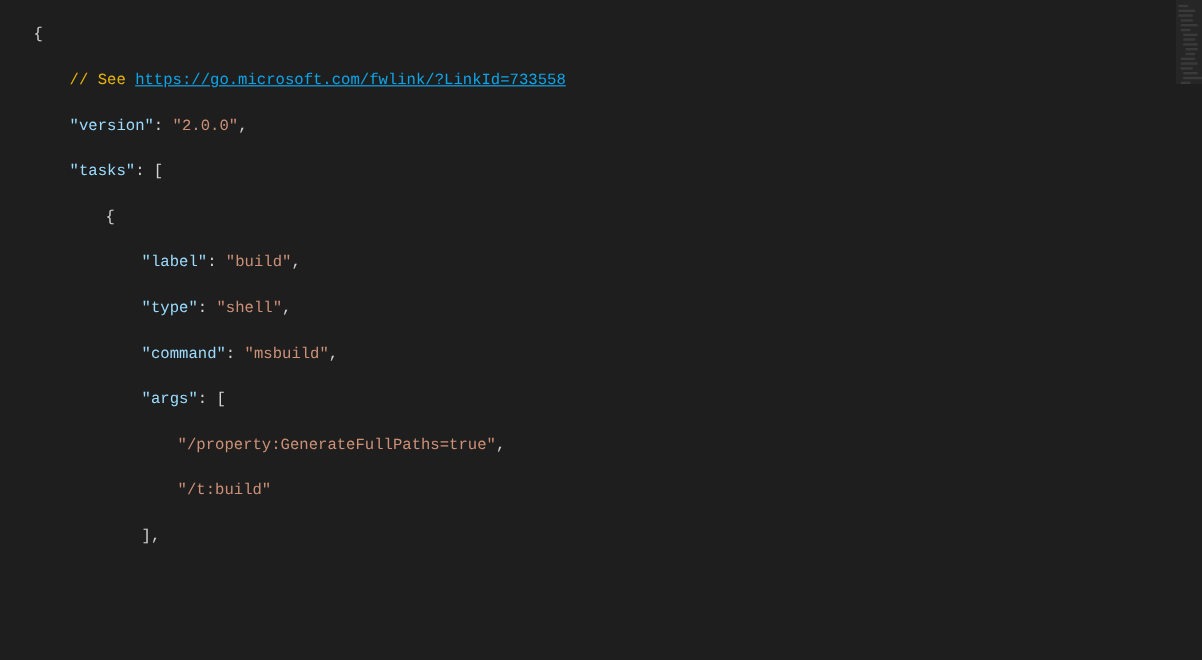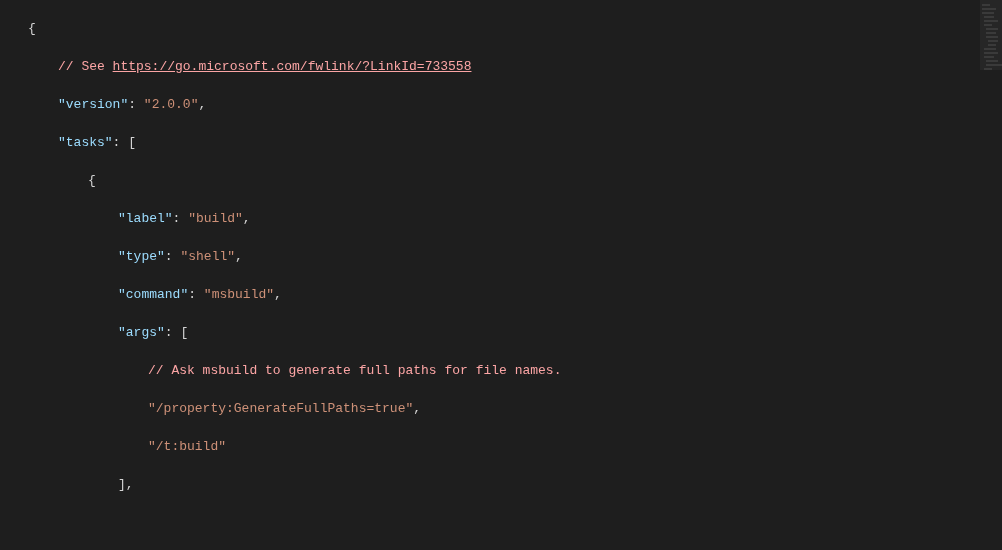--- a/index.html
+++ b/index.html
@@ -13,22 +13,22 @@
     width: 1002px;
     height: 550px;
     overflow: hidden;
     position: relative;
   }
   .editor {
     white-space: pre;
     padding: 0 0 0 28px;
   }
   .line { display: block; }
-  .comment { color: #fca5a5; }
-  .link { color: #fca5a5; text-decoration: underline; }
+  .comment { color: #eab308; }
+  .link { color: #0ea5e9; text-decoration: underline; }
   .key { color: #9cdcfe; }   
   .string { color: #ce9178; }
   .colon { color: #d4d4d4; }
   .comma { color: #d4d4d4; }
   .sq { color: #d4d4d4; } 
   .curly { color: #d4d4d4; }
   .ind1 { padding-left: 0; }
   .ind2 { padding-left: 30px; }
   .ind3 { padding-left: 60px; }
   .ind4 { padding-left: 90px; }
@@ -59,21 +59,20 @@
 <div class="editor">
 <span class="line ind1"><span class="curly">{</span></span>
 <span class="line ind2"><span class="comment">// See </span><span class="link">https://go.microsoft.com/fwlink/?LinkId=733558</span></span>
 <span class="line ind2"><span class="key">"version"</span><span class="colon">: </span><span class="string">"2.0.0"</span><span class="comma">,</span></span>
 <span class="line ind2"><span class="key">"tasks"</span><span class="colon">: </span><span class="sq">[</span></span>
 <span class="line ind3"><span class="curly">{</span></span>
 <span class="line ind4"><span class="key">"label"</span><span class="colon">: </span><span class="string">"build"</span><span class="comma">,</span></span>
 <span class="line ind4"><span class="key">"type"</span><span class="colon">: </span><span class="string">"shell"</span><span class="comma">,</span></span>
 <span class="line ind4"><span class="key">"command"</span><span class="colon">: </span><span class="string">"msbuild"</span><span class="comma">,</span></span>
 <span class="line ind4"><span class="key">"args"</span><span class="colon">: </span><span class="sq">[</span></span>
-<span class="line ind5"><span class="comment">// Ask msbuild to generate full paths for file names.</span></span>
 <span class="line ind5"><span class="string">"/property:GenerateFullPaths=true"</span><span class="comma">,</span></span>
 <span class="line ind5"><span class="string">"/t:build"</span></span>
 <span class="line ind4"><span class="sq">]</span><span class="comma">,</span></span>
 
 
 
 
 
 
 

